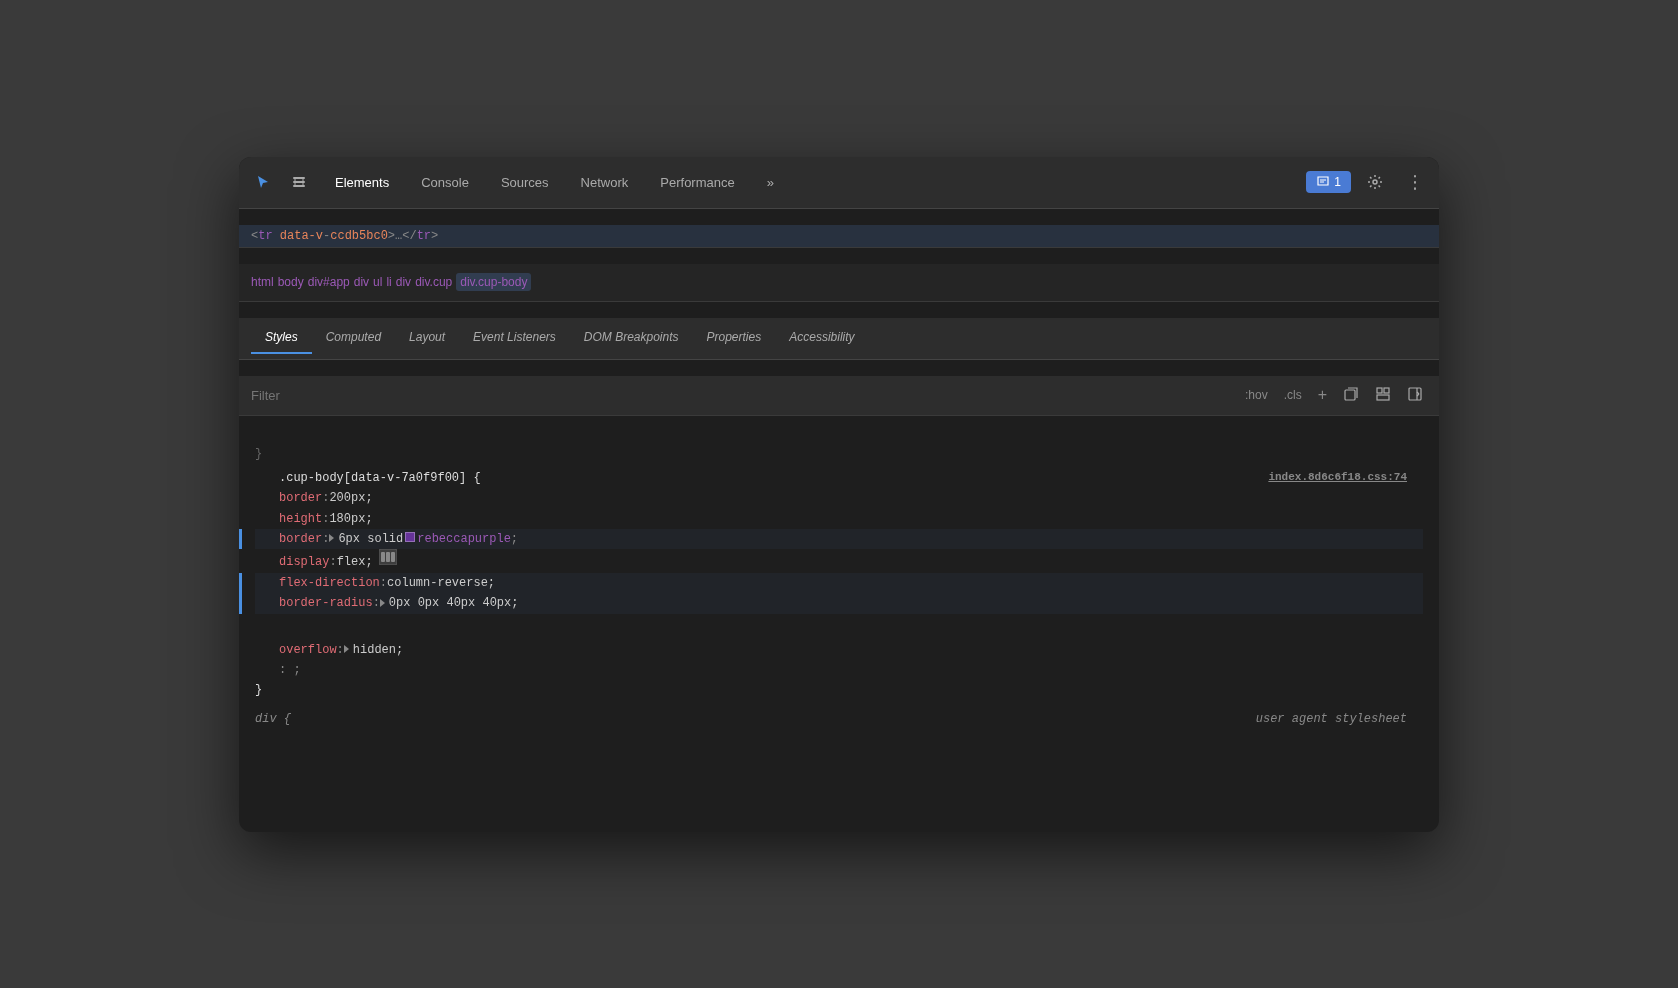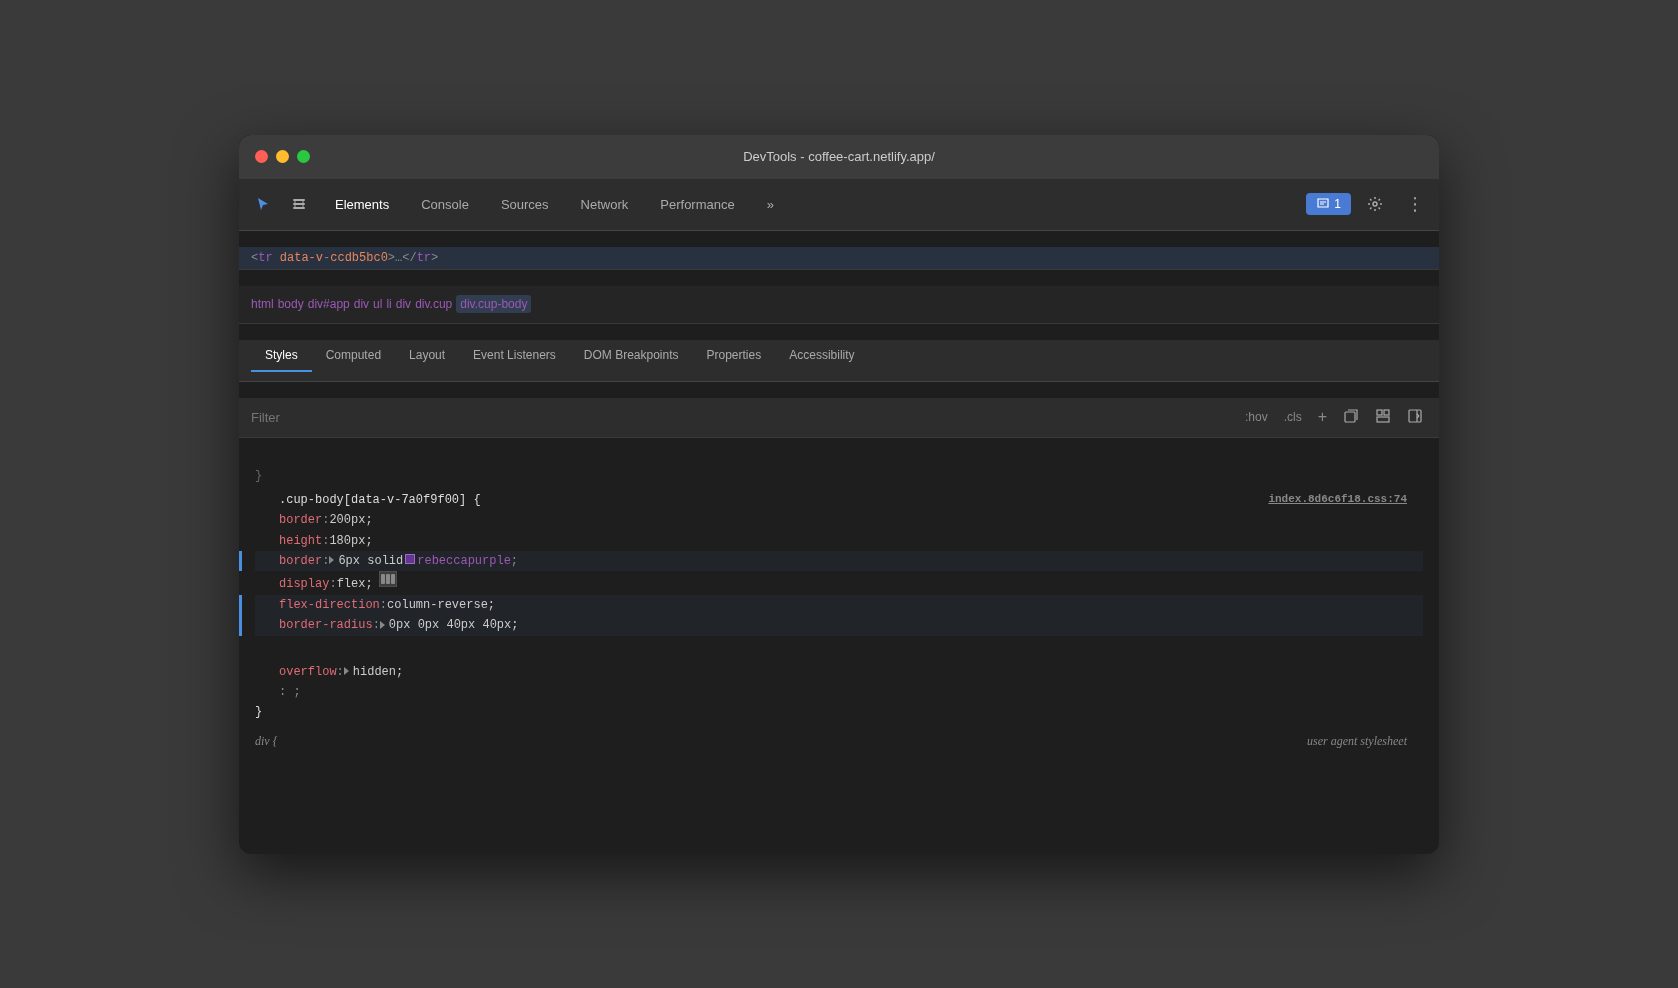--- a/index.html
+++ b/index.html
@@ -126,24 +126,25 @@
       border-radius: 3px;
     }
     .breadcrumb-sep {
       color: #666;
       margin: 0 2px;
       font-size: 12px;
     }
     .subtabs-bar {
       background: #2d2d2d;
       display: flex;
-      align-items: flex-start;
+      align-items: center;
       padding: 0 12px;
       border-bottom: 1px solid #444;
       height: 42px;
+      font-style: italic;
     }
     .subtab {
       padding: 8px 14px;
       font-size: 12px;
       color: #aaa;
       cursor: pointer;
       border-bottom: 2px solid transparent;
       white-space: nowrap;
     }
     .subtab.active {
@@ -235,21 +236,20 @@
       color: #888;
       font-size: 11px;
       text-decoration: underline;
       cursor: pointer;
       font-weight: bold;
     }
     .user-agent-line {
       color: #888;
       font-style: italic;
       font-size: 12px;
-      font-family: Liberation Serif, serif;
     }
     
     .context-menu {
       position: absolute;
       background: #3d3d3d;
       border-radius: 8px;
       box-shadow: 0 8px 30px rgba(0,0,0,0.5);
       min-width: 220px;
       padding: 6px 0;
       z-index: 100;
@@ -289,28 +289,20 @@
     }
     .html-tag-text { color: #9b59b6; }
     .html-attr { color: #e8855a; }
     .html-tag-grey { color: #888; }
   </style>
 </head>
 <body>
 
 <div class="window">
 
-  <div class="titlebar">
-    <div class="traffic-lights">
-      <div class="traffic-light tl-red"></div>
-      <div class="traffic-light tl-yellow"></div>
-      <div class="traffic-light tl-green"></div>
-    </div>
-    <span class="titlebar-text">DevTools - coffee-cart.netlify.app/</span>
-  </div>
 
   <div class="devtools-body">
 
     <div class="toolbar">
       <button class="toolbar-icon-btn">
         <svg width="16" height="16" viewBox="0 0 16 16" fill="none">
           <path d="M3 2L13 8L8 9L6 14L3 2Z" fill="#4a90e2" stroke="none"></path>
         </svg>
       </button>
       <button class="toolbar-icon-btn">

